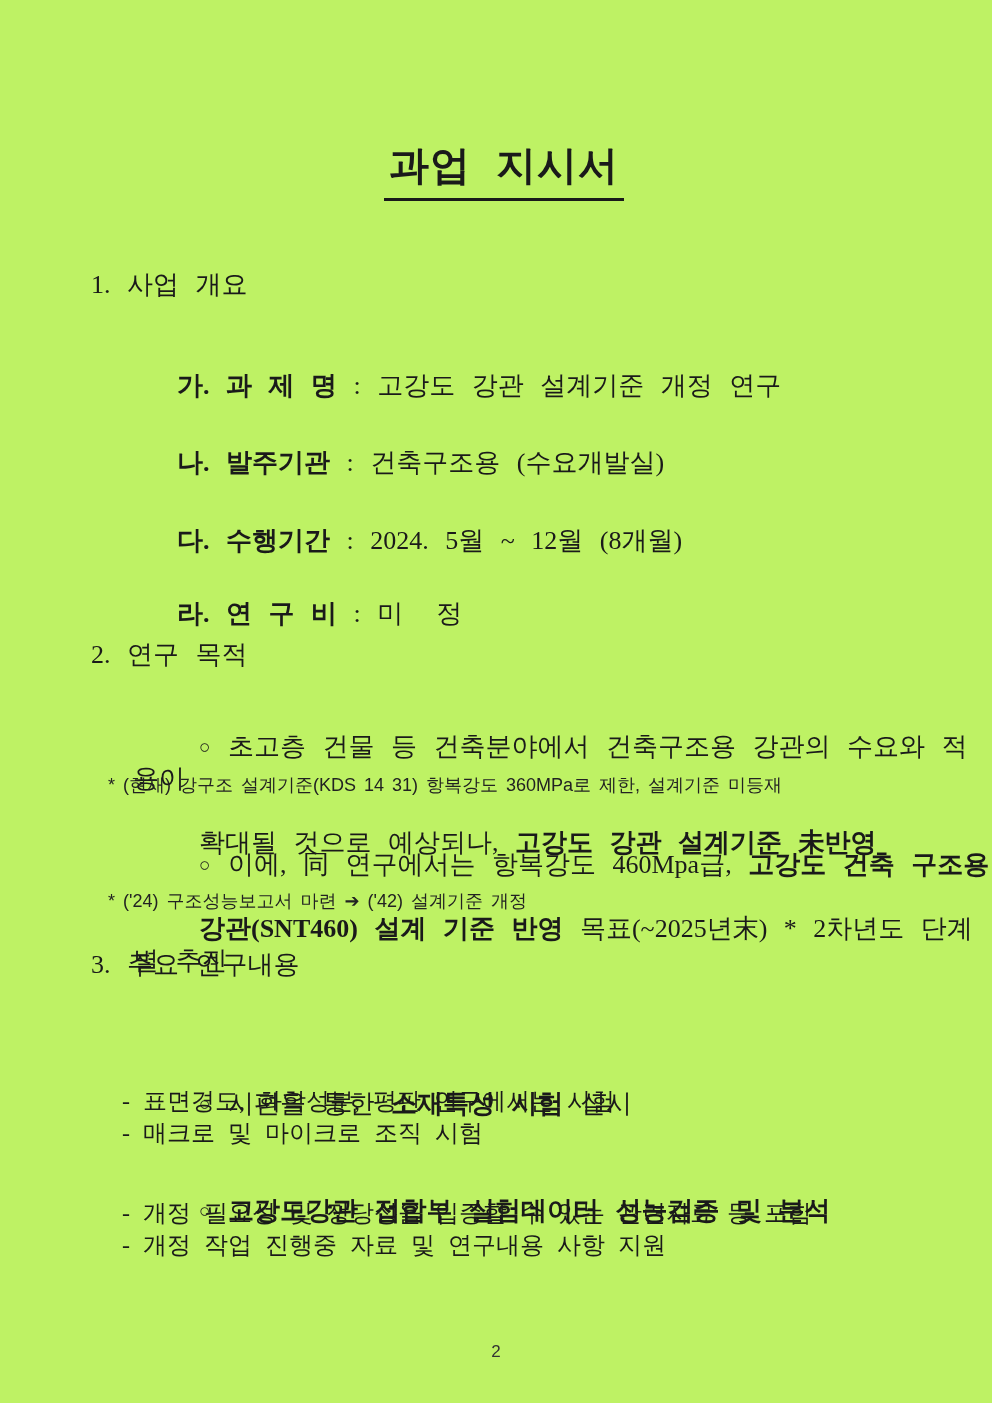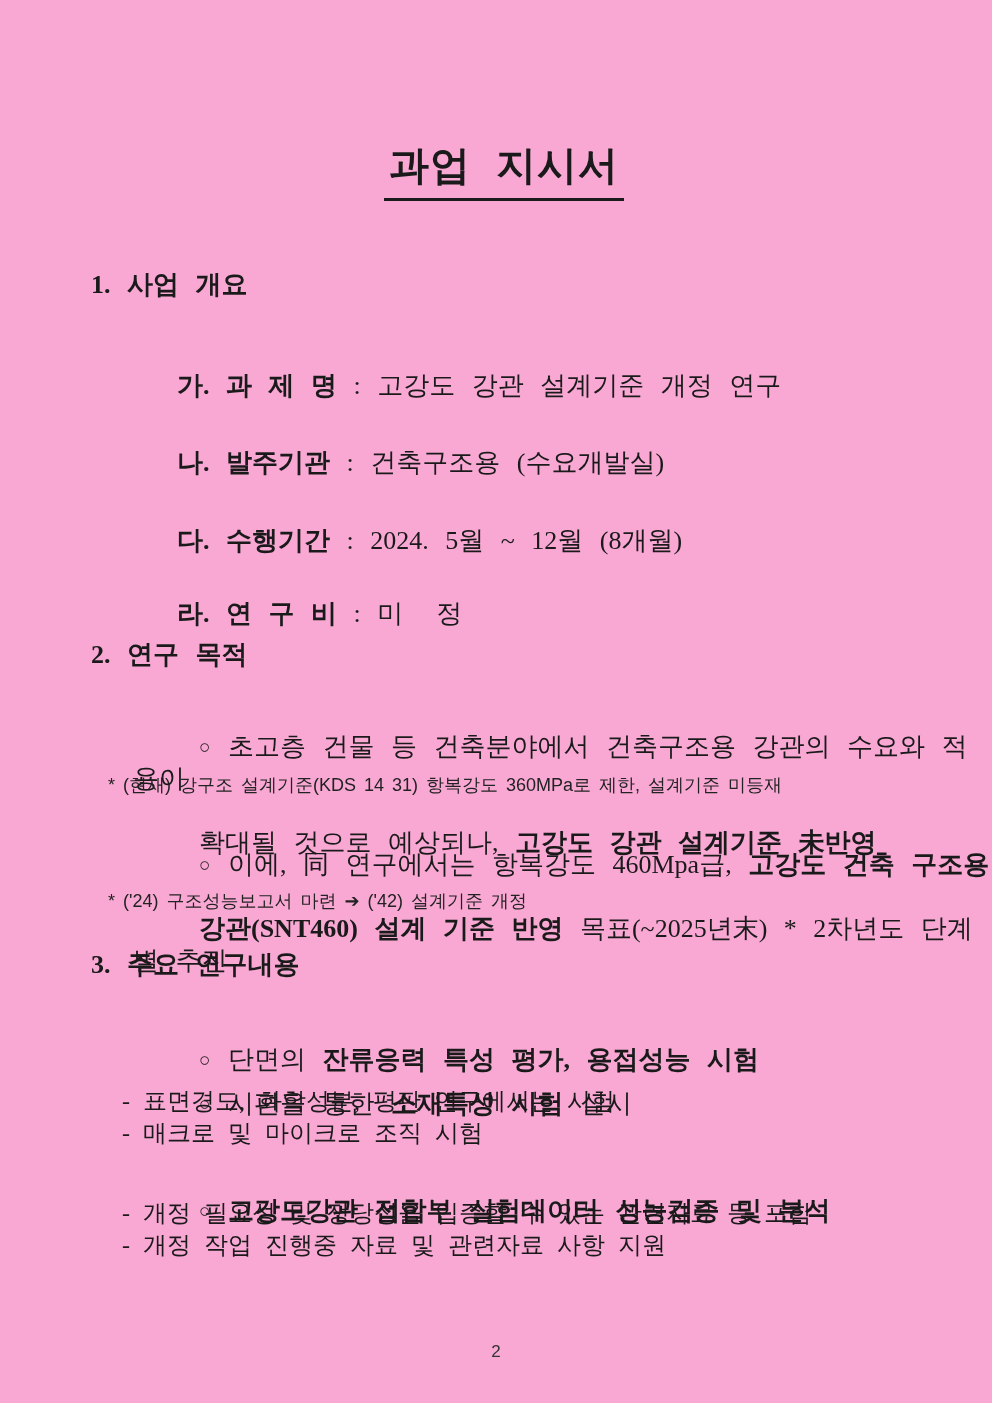--- a/index.html
+++ b/index.html
@@ -1,37 +1,37 @@
 <!DOCTYPE html>
 <html><head>
 <meta charset="utf-8">
 <style>
   html,body { margin:0; padding:0; background:#ffffff; }
   .page {
     position:relative;
     width:992px; height:1403px;
-    background:#f9a8d4;
+    background:#bef264;
     color:#1a1a1a;
     font-family:"Liberation Serif", serif;
     overflow:hidden;
   }
   .abs { position:absolute; white-space:pre-wrap; }
 
   .title-wrap { left:0; top:120px; width:992px; text-align:center; }
   .title {
     display:inline-block;
     font-size:40px; font-weight:bold;
     letter-spacing:1px; word-spacing:14px;
     padding:0 5px 5px 5px;
     border-bottom:3px solid #1a1a1a;
   }
 
   .section-heading {
     left:91px;
-    font-size:26px; font-weight:bold;
+    font-size:26px; font-weight:normal;
     word-spacing:10px; line-height:34px;
   }
 
   .item {
     left:111px;
     font-size:26px; word-spacing:10px; line-height:34px;
   }
   .item .label { font-weight:bold; }
   .item .sep, .item .value { font-weight:normal; }
 
@@ -104,33 +104,30 @@
 
   <div class="abs bullet" style="top:817px;">
     <span class="marker">○</span><span>이에, 同 연구에서는 항복강도 460Mpa급, </span><span class="bold">고강도 건축 구조용</span><br>
     <span class="bold">강관(SNT460) 설계 기준 반영</span><span> 목표(~2025년末) * 2차년도 단계별 추진</span>
   </div>
 
   <div class="abs note" style="top:888px;">* ('24) 구조성능보고서 마련 ➔ ('42) 설계기준 개정</div>
 
   <div class="abs section-heading" style="top:948px;">3. 주요 연구내용</div>
 
-  <div class="abs bullet" style="top:1012px;">
-    <span class="marker">○</span><span>단면의 </span><span class="bold">잔류응력 특성 평가, 용접성능 시험</span>
-  </div>
 
   <div class="abs bullet" style="top:1056px;">
     <span class="marker">○</span><span>시편을 통한 </span><span class="bold">소재특성 시험</span><span> 실시</span>
   </div>
 
   <div class="abs subitem" style="top:1086px;">- 표면경도, 화학성분, 평판 연구에서는 시험</div>
   <div class="abs subitem" style="top:1118px;">- 매크로 및 마이크로 조직 시험</div>
 
   <div class="abs bullet" style="top:1163px;font-family:Liberation Serif, serif;">
     <span class="marker">○</span><span class="bold">고강도강관 접합부 실험데이터 성능검증 및 분석</span>
   </div>
 
   <div class="abs subitem" style="top:1198px;">- 개정 필요성 및 정당성을 입증할 수 있는 관련자료 등 포함</div>
-  <div class="abs subitem" style="top:1230px;">- 개정 작업 진행중 자료 및 관련자료 사항 지원</div>
+  <div class="abs subitem" style="top:1230px;">- 개정 작업 진행중 자료 및 연구내용 사항 지원</div>
 
   <div class="abs page-number">2</div>
 
 </div>
 
 </body></html>

